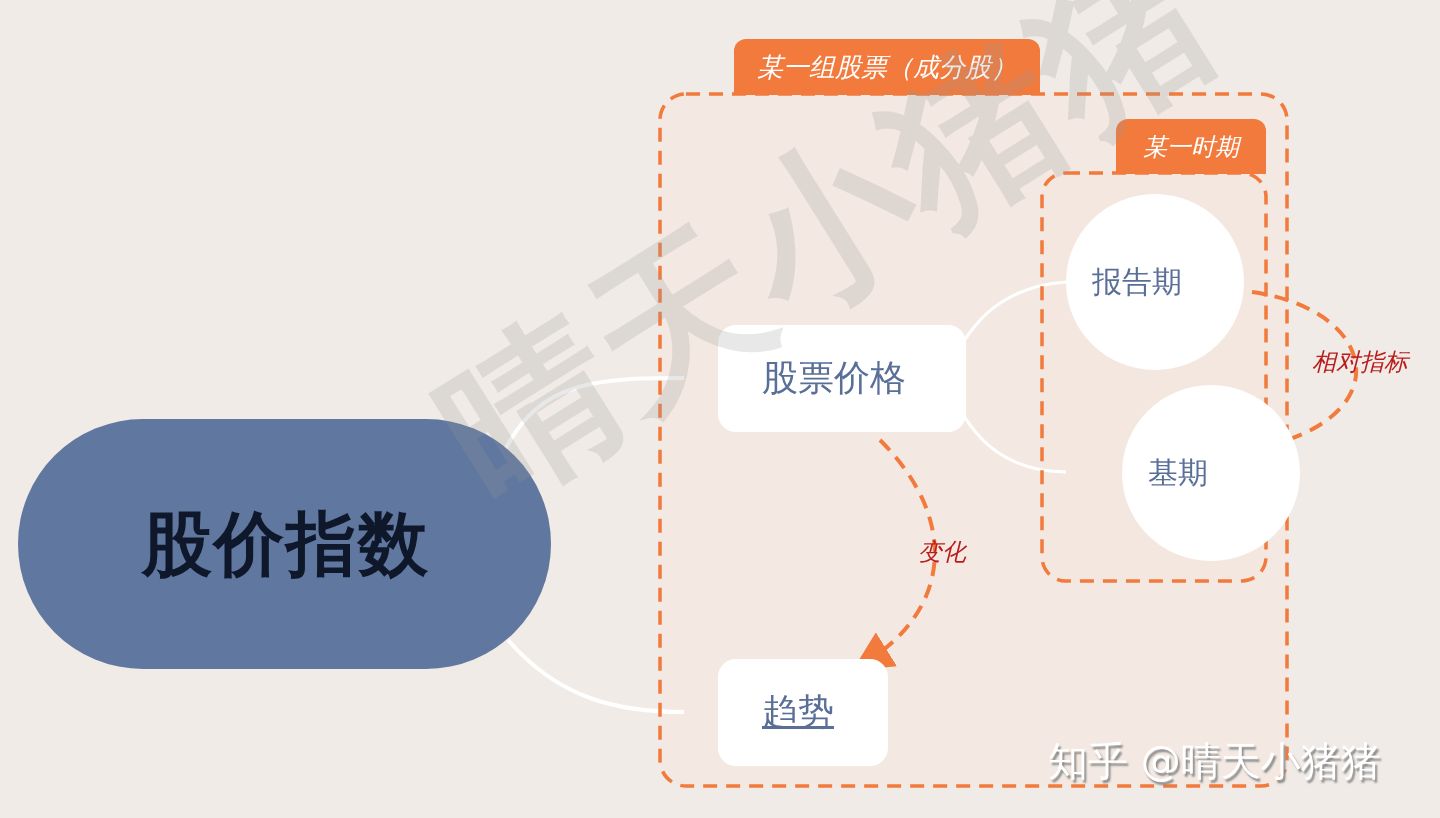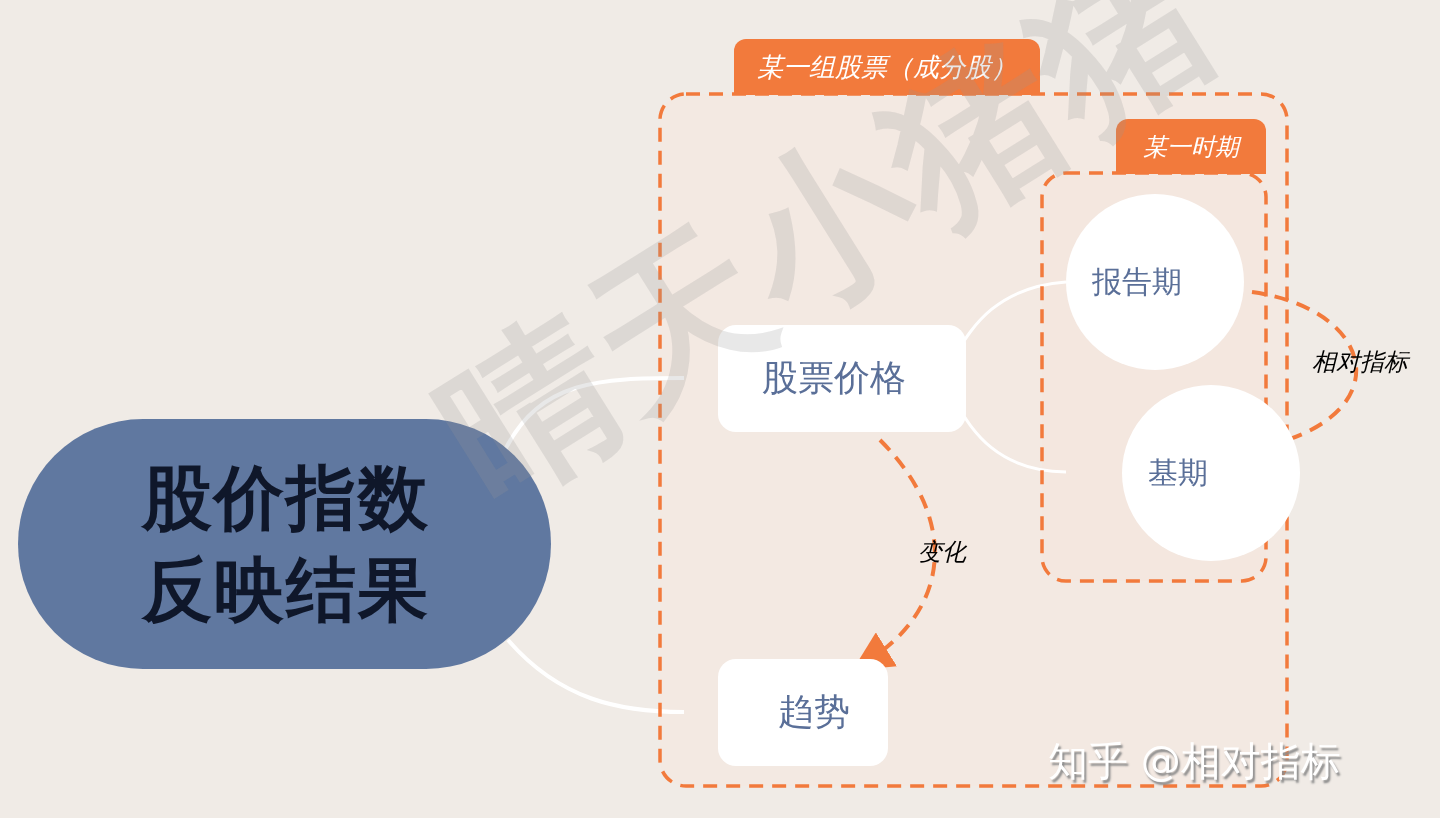--- a/index.html
+++ b/index.html
@@ -23,21 +23,21 @@
     padding-left:124px; box-sizing:border-box; letter-spacing:2px;
   }
   .card {
     position:absolute; background:#fff; border-radius:18px; color:#5a6f98;
     display:flex; align-items:center; box-sizing:border-box;margin-left:36px;
   }
   .circle {
     position:absolute; background:#fff; border-radius:50%; color:#5a6f98;
     display:flex; align-items:center; box-sizing:border-box; font-size:30px;
   }
-  .edge-label { position:absolute; color:#000000; font-style:italic; font-size:24px; white-space:nowrap; }
+  .edge-label { position:absolute; color:#b91c1c; font-style:italic; font-size:24px; white-space:nowrap; }
   .watermark {
     position:absolute; left:400px; top:360px; font-size:170px; font-weight:bold;
     color:rgba(150,150,150,0.22); transform:rotate(-32deg); transform-origin:left top;
     white-space:nowrap; pointer-events:none; letter-spacing:4px;
   }
   .credit {
     position:absolute; left:1048px; top:734px; font-size:40px; color:#ffffff;
     text-shadow:2px 3px 2px #8c8c8c; white-space:nowrap;
   }
 </style>
@@ -68,33 +68,32 @@
 
 <div class="tab" style="left:694px;top:39px;width:306px;height:56px;font-size:26px;">
   <span>某一组股票（成分股）</span>
 </div>
 <div class="tab" style="left:1076px;top:119px;width:150px;height:55px;font-size:24px;">
   <span>某一时期</span>
 </div>
 
 <div class="pill">
   <span>股价指数</span>
-  <span>反映结果</span>
 </div>
 
 <div class="card" style="left:682px;top:325px;width:248px;height:107px;padding-left:44px;font-size:36px;">
   <span>股票价格</span>
 </div>
-<div class="card" style="left:682px;top:659px;width:170px;height:107px;padding-left:60px;font-size:36px;">
+<div class="card" style="left:682px;top:659px;width:170px;height:107px;padding-left:44px;font-size:36px;text-decoration:underline;">
   <span>趋势</span>
 </div>
 <div class="circle" style="left:1066px;top:194px;width:178px;height:176px;padding-left:26px;">
   <span>报告期</span>
 </div>
 <div class="circle" style="left:1122px;top:385px;width:178px;height:176px;padding-left:26px;">
   <span>基期</span>
 </div>
 
 <div class="edge-label" style="left:918px;top:536px;">变化</div>
 <div class="edge-label" style="left:1312px;top:346px;">相对指标</div>
 
 <div class="watermark">晴天小猪猪</div>
-<div class="credit">知乎 @相对指标</div>
+<div class="credit">知乎 @晴天小猪猪</div>
 
 </body></html>

